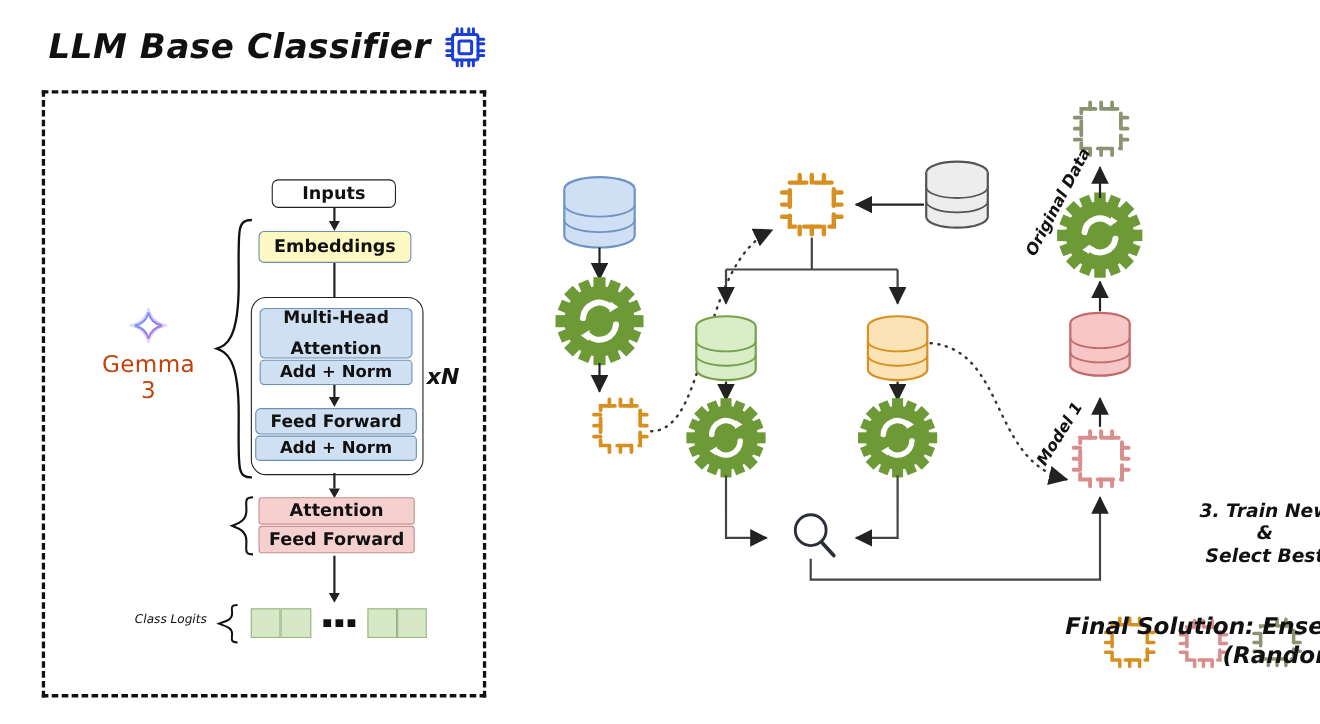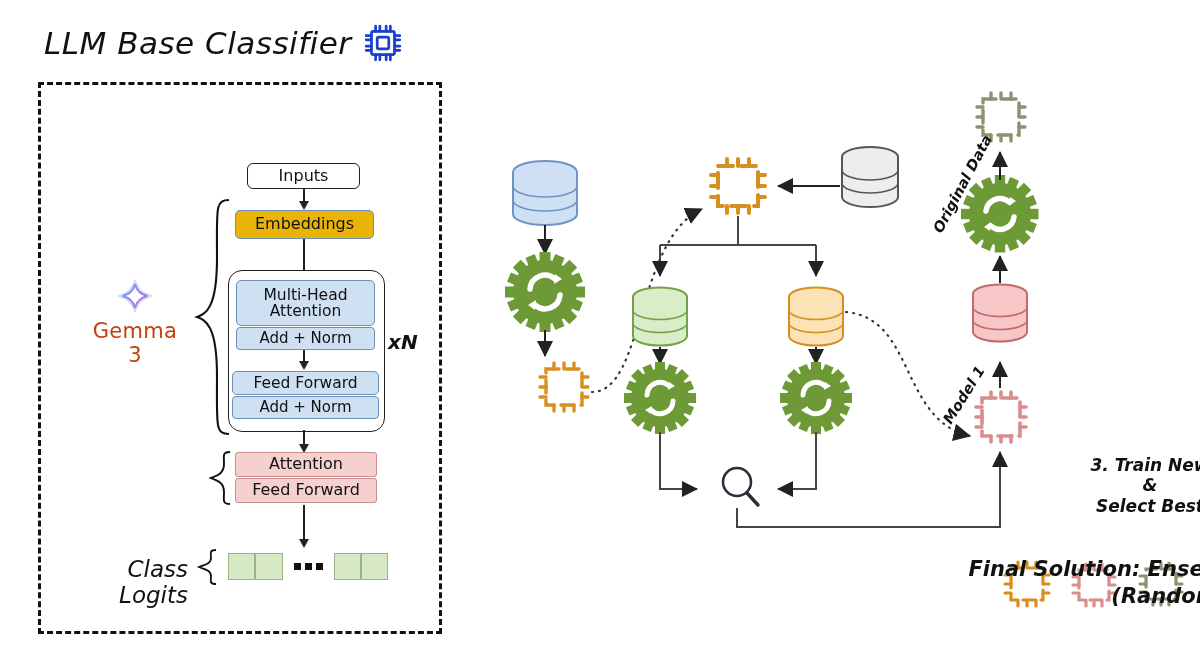--- a/index.html
+++ b/index.html
@@ -2,46 +2,46 @@
 <html><head>
 <meta charset="utf-8">
 <style>
   html,body{margin:0;padding:0;background:#fff;}
   body{width:1200px;height:658px;position:relative;overflow:hidden;
        font-family:"DejaVu Sans",sans-serif;color:#111;}
   .abs{position:absolute;}
   
   #left-panel{left:0;top:0;width:460px;height:658px;}
   #title-row{left:44px;top:14px;width:400px;height:58px;display:flex;align-items:center;gap:10px;}
-  #title-text{font-family:"DejaVu Sans",sans-serif;font-weight:normal;font-style:italic;
+  #title-text{font-family:"DejaVu Sans",sans-serif;font-weight:bold;font-style:italic;
        font-size:31px;letter-spacing:.5px;white-space:nowrap;}
   #dashed-box{left:38px;top:82px;width:404px;height:552px;border:3px dashed #111;box-sizing:border-box;}
-  .nodebox{box-sizing:border-box;text-align:center;font-weight:normal;
+  .nodebox{box-sizing:border-box;text-align:center;font-weight:bold;
      font-family:"DejaVu Sans",sans-serif;display:flex;align-items:center;
      justify-content:center;line-height:1.05;}
   #inputs-box{left:247px;top:163px;width:113px;height:26px;border:1.6px solid #222;border-radius:6px;
      background:#fff;font-size:16px;}
   #embeddings-box{left:235px;top:210px;width:139px;height:29px;border:1.4px solid #6d8fb8;border-radius:5px;
-     background:#eab308;font-size:16px;}
+     background:#fef9c3;font-size:16px;}
   #xn-wrap{left:228px;top:270px;width:155px;height:160px;border:1.8px solid #222;border-radius:14px;background:#fff;}
   #mha-box{left:236px;top:280px;width:139px;height:46px;border:1.2px solid #6d8fb8;border-radius:5px;
-     background:#cfe0f2;font-size:15.5px;flex-direction:column;}
+     background:#cfe0f2;font-size:15.5px;flex-direction:column;justify-content:space-between;}
   #an1-box{left:236px;top:327px;width:139px;height:23px;border:1.2px solid #6d8fb8;border-radius:4px;
      background:#cfe0f2;font-size:15px;}
   #ff-box{left:232px;top:371px;width:147px;height:24px;border:1.2px solid #6d8fb8;border-radius:5px;
      background:#cfe0f2;font-size:15.5px;}
   #an2-box{left:232px;top:396px;width:147px;height:23px;border:1.2px solid #6d8fb8;border-radius:4px;
      background:#cfe0f2;font-size:15px;}
   #xn-label{left:388px;top:330px;font-size:20px;font-weight:bold;font-style:italic;}
   #attention-box{left:235px;top:452px;width:142px;height:25px;border:1.2px solid #c98d8d;border-radius:3px;
      background:#f6cfcf;font-size:16px;}
   #ffhead-box{left:235px;top:478px;width:142px;height:25px;border:1.2px solid #c98d8d;border-radius:3px;
      background:#f6cfcf;font-size:16px;}
   #custom-head-label{left:72px;top:446px;width:140px;text-align:center;font-style:italic;font-size:16.5px;line-height:1.22;}
-  #class-logits-label{left:58px;top:556px;width:130px;text-align:right;font-style:italic;font-size:23px;}
+  #class-logits-label{left:58px;top:556px;width:130px;text-align:right;font-style:italic;font-size:11px;}
   #logits-row{left:228px;top:551px;width:160px;height:30px;display:flex;align-items:center;}
   .logit-cell{width:28px;height:27px;background:#d7e8c6;border:1px solid #9bb483;box-sizing:border-box;}
   #logit-dots{display:flex;gap:4px;margin:0 11px;}
   #logit-dots i{display:block;width:7px;height:7px;background:#111;}
   #gemma-wrap{left:83px;top:275px;width:104px;text-align:center;}
   #gemma-text{font-size:21px;color:#c2410c;letter-spacing:.3px;margin-top:-2px;}
   
   #right-panel{left:460px;top:0;width:740px;height:658px;}
   .steplbl{font-style:italic;font-weight:bold;font-size:17px;line-height:1.2;text-align:center;}
   .rotlbl{font-style:italic;font-weight:bold;font-size:14.5px;white-space:nowrap;transform-origin:left top;}

